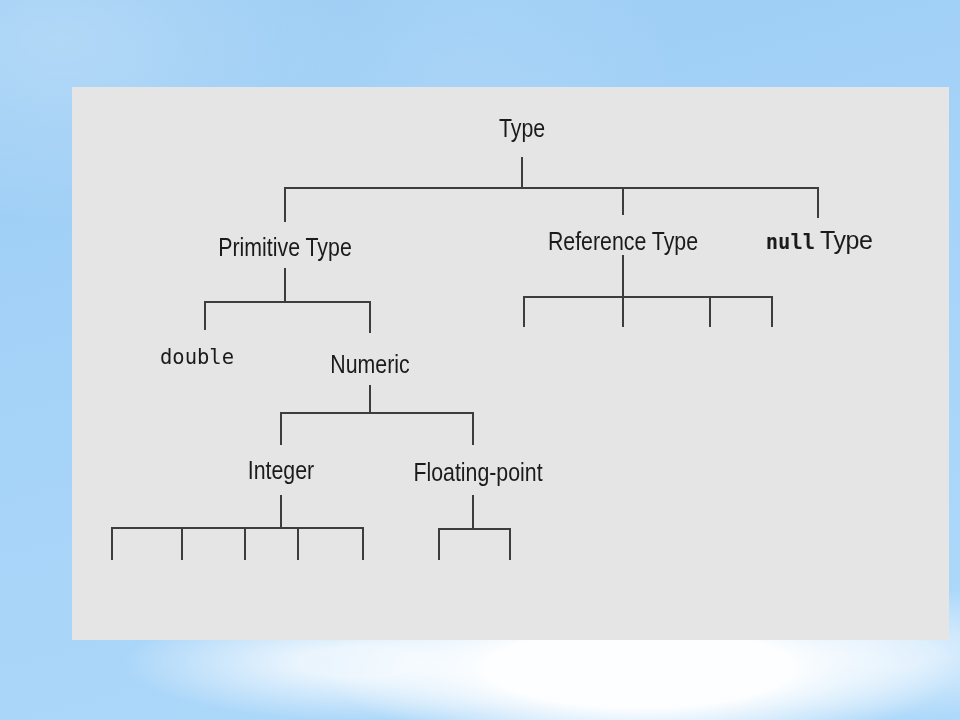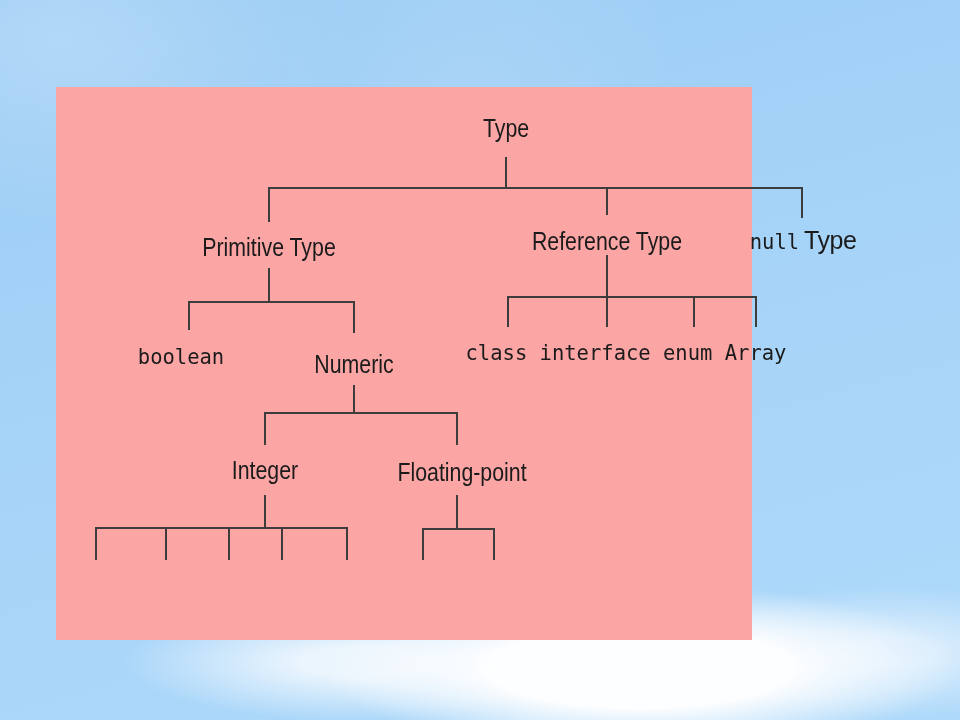--- a/index.html
+++ b/index.html
@@ -15,37 +15,37 @@
       radial-gradient(ellipse 300px 420px at 470px 120px, rgba(255,255,255,0.10), rgba(255,255,255,0) 70%);
   }
   .bottom-glow{
     position:absolute;inset:0;pointer-events:none;
     background:
       radial-gradient(ellipse 430px 115px at 640px 668px, rgba(255,255,255,0.97) 35%, rgba(255,255,255,0) 74%),
       radial-gradient(ellipse 340px 85px at 360px 662px, rgba(255,255,255,0.75) 18%, rgba(255,255,255,0) 70%),
       radial-gradient(ellipse 300px 95px at 890px 652px, rgba(255,255,255,0.55) 15%, rgba(255,255,255,0) 70%);
   }
   .panel{
-    position:absolute;left:56px;top:87px;width:696px;height:553px;
-    background:#fca5a5;
+    position:absolute;left:72px;top:87px;width:877px;height:553px;
+    background:#e5e5e5;
   }
   .connectors{position:absolute;left:0;top:0;width:808px;height:553px;}
   .lbl{
     position:absolute;white-space:nowrap;line-height:1;color:#1b1b1b;
     transform:translate(-50%,-50%);
   }
   .sans{
     font-family:"Liberation Sans",sans-serif;font-size:26px;
     transform:translate(-50%,-50%) scaleX(0.82);
   }
   .mono{
     font-family:"DejaVu Sans Mono","Liberation Mono",monospace;
     font-size:20.5px;
   }
-  .mixed .kw{font-family:"DejaVu Sans Mono","Liberation Mono",monospace;font-size:20.5px;}
+  .mixed .kw{font-family:"DejaVu Sans Mono","Liberation Mono",monospace;font-size:20.5px;font-weight:bold;}
   .mixed .sfx{font-family:"Liberation Sans",sans-serif;font-size:25px;letter-spacing:-0.5px;margin-left:5px;}
 </style>
 </head>
 <body>
 
 <div class="top-sheen"></div>
 <div class="bottom-glow"></div>
 
 <div class="panel">
 
@@ -83,30 +83,24 @@
   <div class="lbl sans" style="left:450px;top:41px">Type</div>
 
   <div class="lbl sans" style="left:213px;top:160px">Primitive Type</div>
 
   <div class="lbl sans" style="left:551px;top:154px">Reference Type</div>
 
   <div class="lbl mixed" style="left:747px;top:153px">
     <span class="kw">null</span><span class="sfx">Type</span>
   </div>
 
-  <div class="lbl mono" style="left:125px;top:270px">boolean</div>
+  <div class="lbl mono" style="left:125px;top:270px">double</div>
 
   <div class="lbl sans" style="left:298px;top:277px">Numeric</div>
 
-  <div class="lbl mono" style="left:570px;top:266px">
-    <span>class</span>
-    <span>interface</span>
-    <span>enum</span>
-    <span>Array</span>
-  </div>
 
   <div class="lbl sans" style="left:209px;top:383px">Integer</div>
 
   <div class="lbl sans" style="left:406px;top:385px">Floating-point</div>
 
 
 
 </div>
 
 </body></html>

